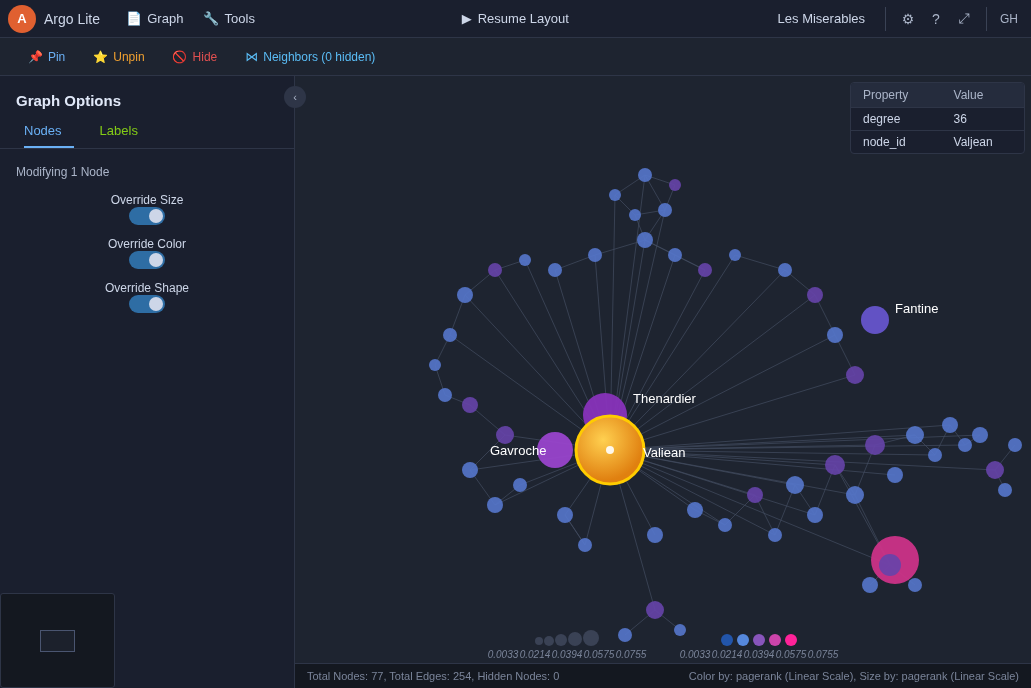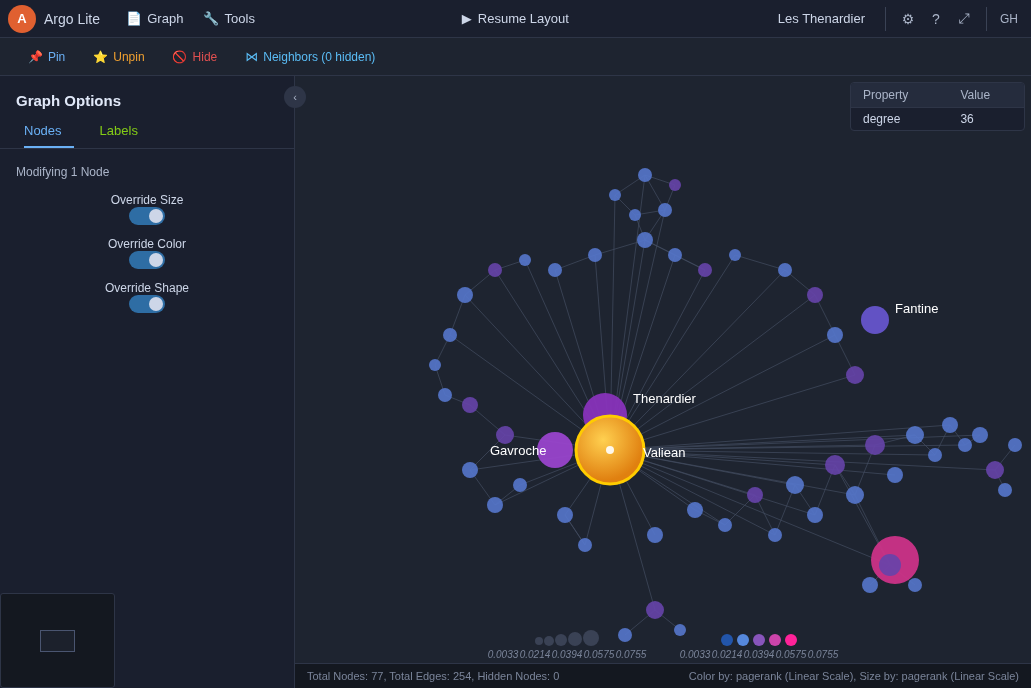--- a/index.html
+++ b/index.html
@@ -226,21 +226,21 @@
   <div class="nav-item">
     <span>🔧</span>
     <span>Tools</span>
   </div>
   <div class="nav-spacer"></div>
   <div class="nav-resume">
     <span>▶</span>
     <span>Resume Layout</span>
   </div>
   <div class="nav-spacer"></div>
-  <span class="nav-center-label">Les Thenardier</span>
+  <span class="nav-center-label">Les Miserables</span>
   <div class="nav-separator"></div>
   <div class="nav-icon-btn">⚙</div>
   <div class="nav-icon-btn">?</div>
   <div class="nav-icon-btn">⤢</div>
   <div class="nav-separator"></div>
   <div class="nav-icon-btn" style="font-size:12px; font-weight:normal;">GH</div>
 </div>
 
 <div class="toolbar">
   <div class="toolbar-btn pin">
@@ -300,20 +300,24 @@
         <thead>
           <tr>
             <th>Property</th>
             <th>Value</th>
           </tr>
         </thead>
         <tbody id="prop-tbody">
         <tr>
               <td>degree</td>
               <td>36</td>
+            </tr>
+            <tr>
+              <td>node_id</td>
+              <td>Valjean</td>
             </tr>
           </tbody>
       </table>
     </div>
 
     
     <svg class="graph-svg" viewBox="0 0 736 574">
       <defs>
         <radialGradient id="nodeGrad" cx="40%" cy="35%" r="60%">
           <stop offset="0%" stop-color="#ffd050"></stop>

